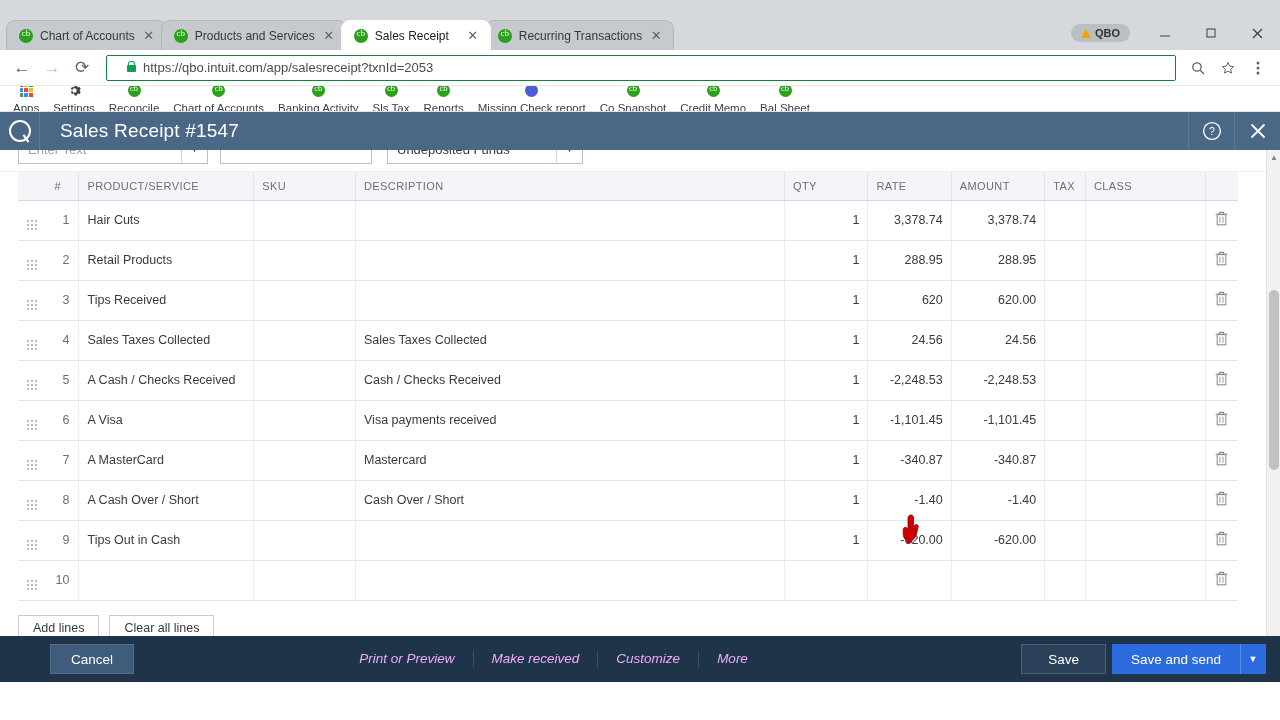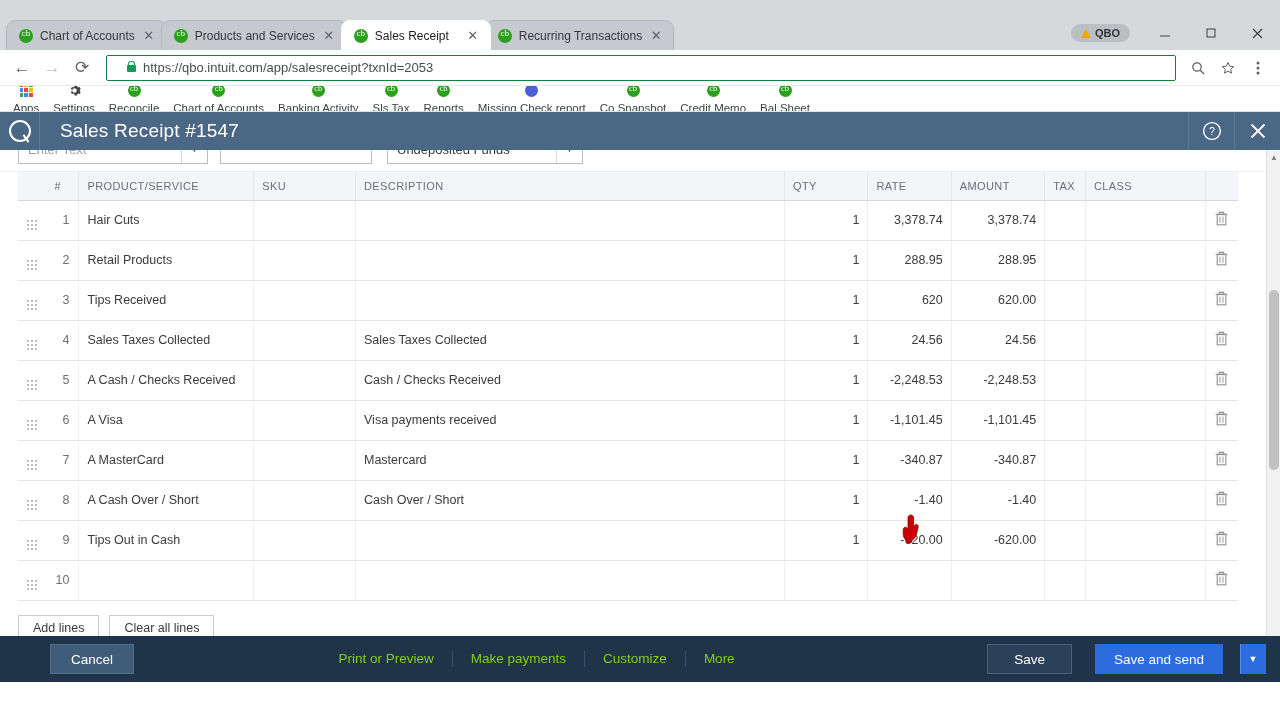--- a/index.html
+++ b/index.html
@@ -448,29 +448,30 @@
     cursor: default;
     margin-left: 36px;
   }
   .center-links {
     margin: 0 auto;
     display: flex;
     align-items: center;
     gap: 0;
   }
   .center-links a {
-    color: #84cc16;
+    color: #f0abfc;
     text-decoration: none;
     padding: 0 18px;
     font-size: 13.5px;
     border-right: 1px solid #3a506a;
     line-height: 16px;
+    font-style: italic;
   }
   .center-links a:last-child { border-right: none; }
-  .right-btns { display: flex; align-items: flex-end; gap: 17px; padding-left: 48px; }
+  .right-btns { display: flex; align-items: flex-end; gap: 0; padding-left: 48px; }
   .btn-save {
     background: #2b4159;
     border: 1px solid #4a6179;
     color: #ffffff;
     height: 30px;
     padding: 0 26px;
     font-size: 13.5px;
     cursor: default;
   }
   .btn-save-send {
@@ -1004,21 +1005,21 @@
   <div class="app-scrollbar">
     <div class="arrow up">▲</div>
     <div class="thumb"></div>
     <div class="arrow down">▼</div>
   </div>
 
   <div class="bottom-bar">
     <button class="btn-cancel">Cancel</button>
     <div class="center-links">
       <a href="#">Print or Preview</a>
-      <a href="#">Make payments</a>
+      <a href="#">Make received</a>
       <a href="#">Customize</a>
       <a href="#">More</a>
     </div>
     <div class="right-btns">
       <button class="btn-save">Save</button>
       <button class="btn-save-send">Save and send</button>
       <button class="btn-caret">▼</button>
     </div>
   </div>
 

